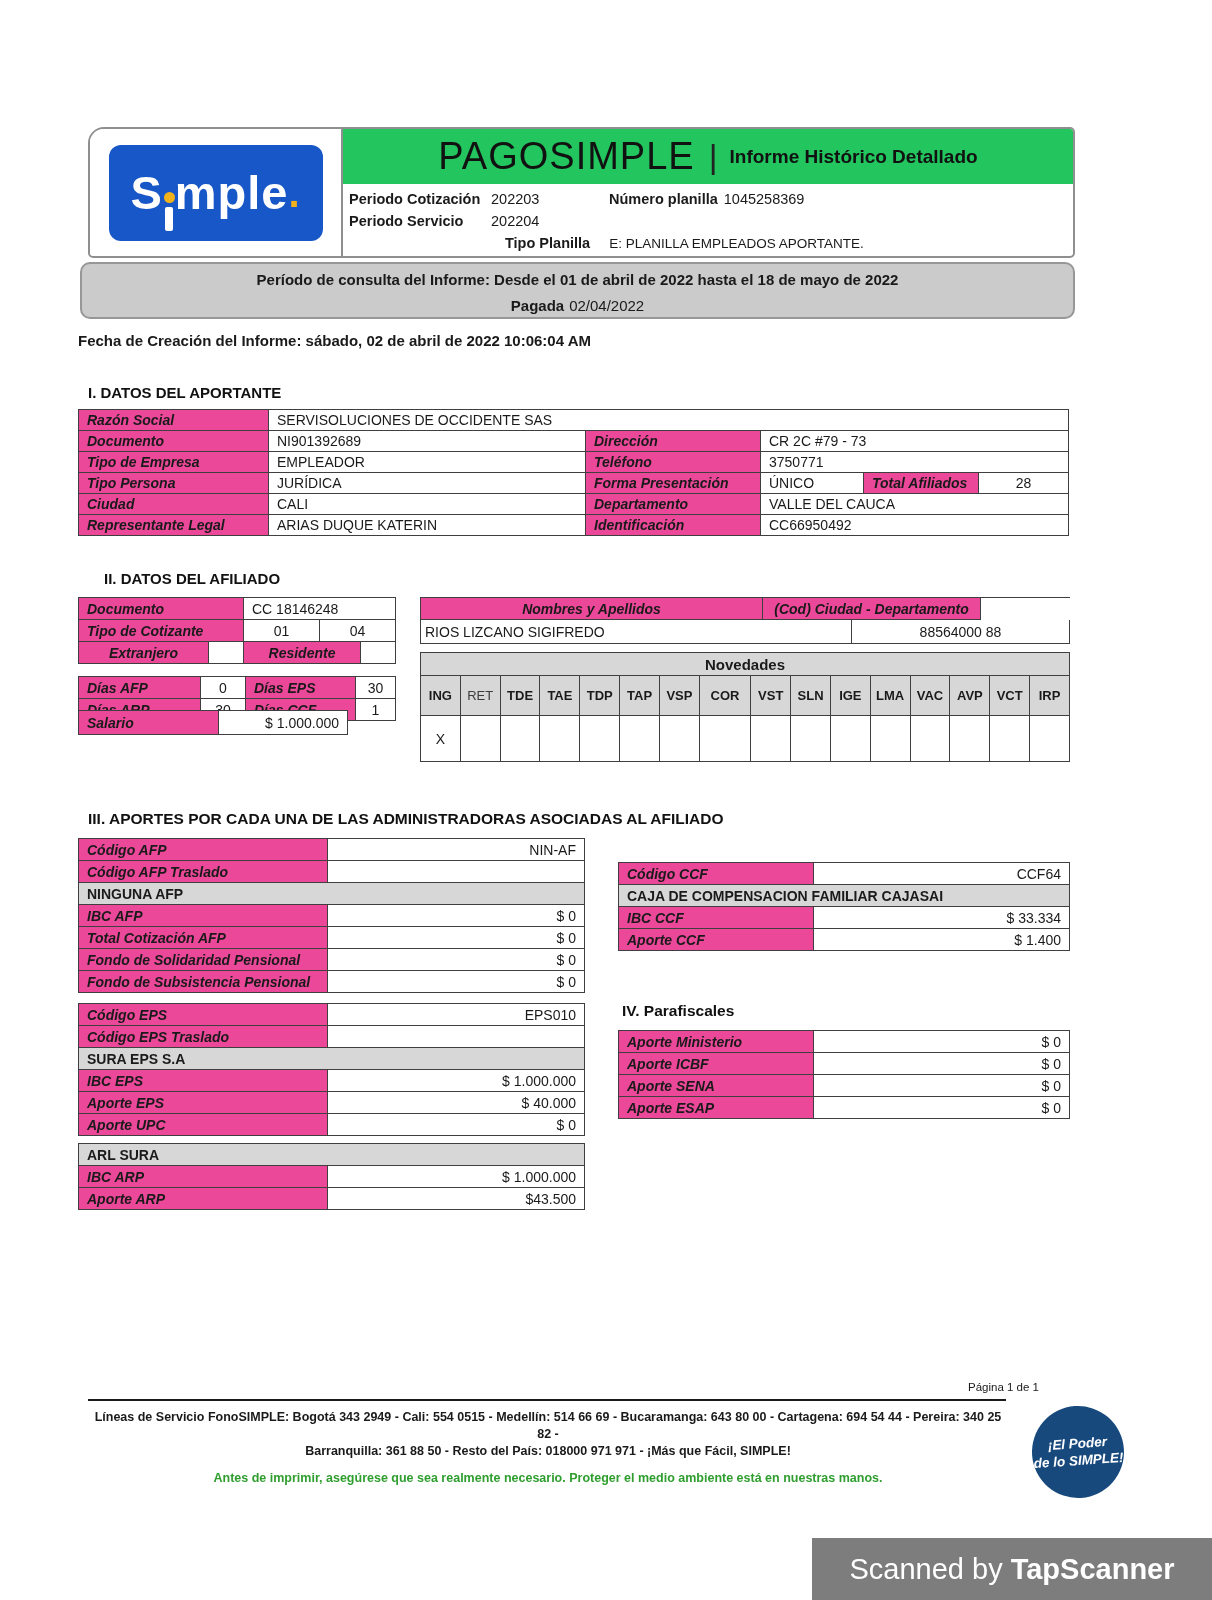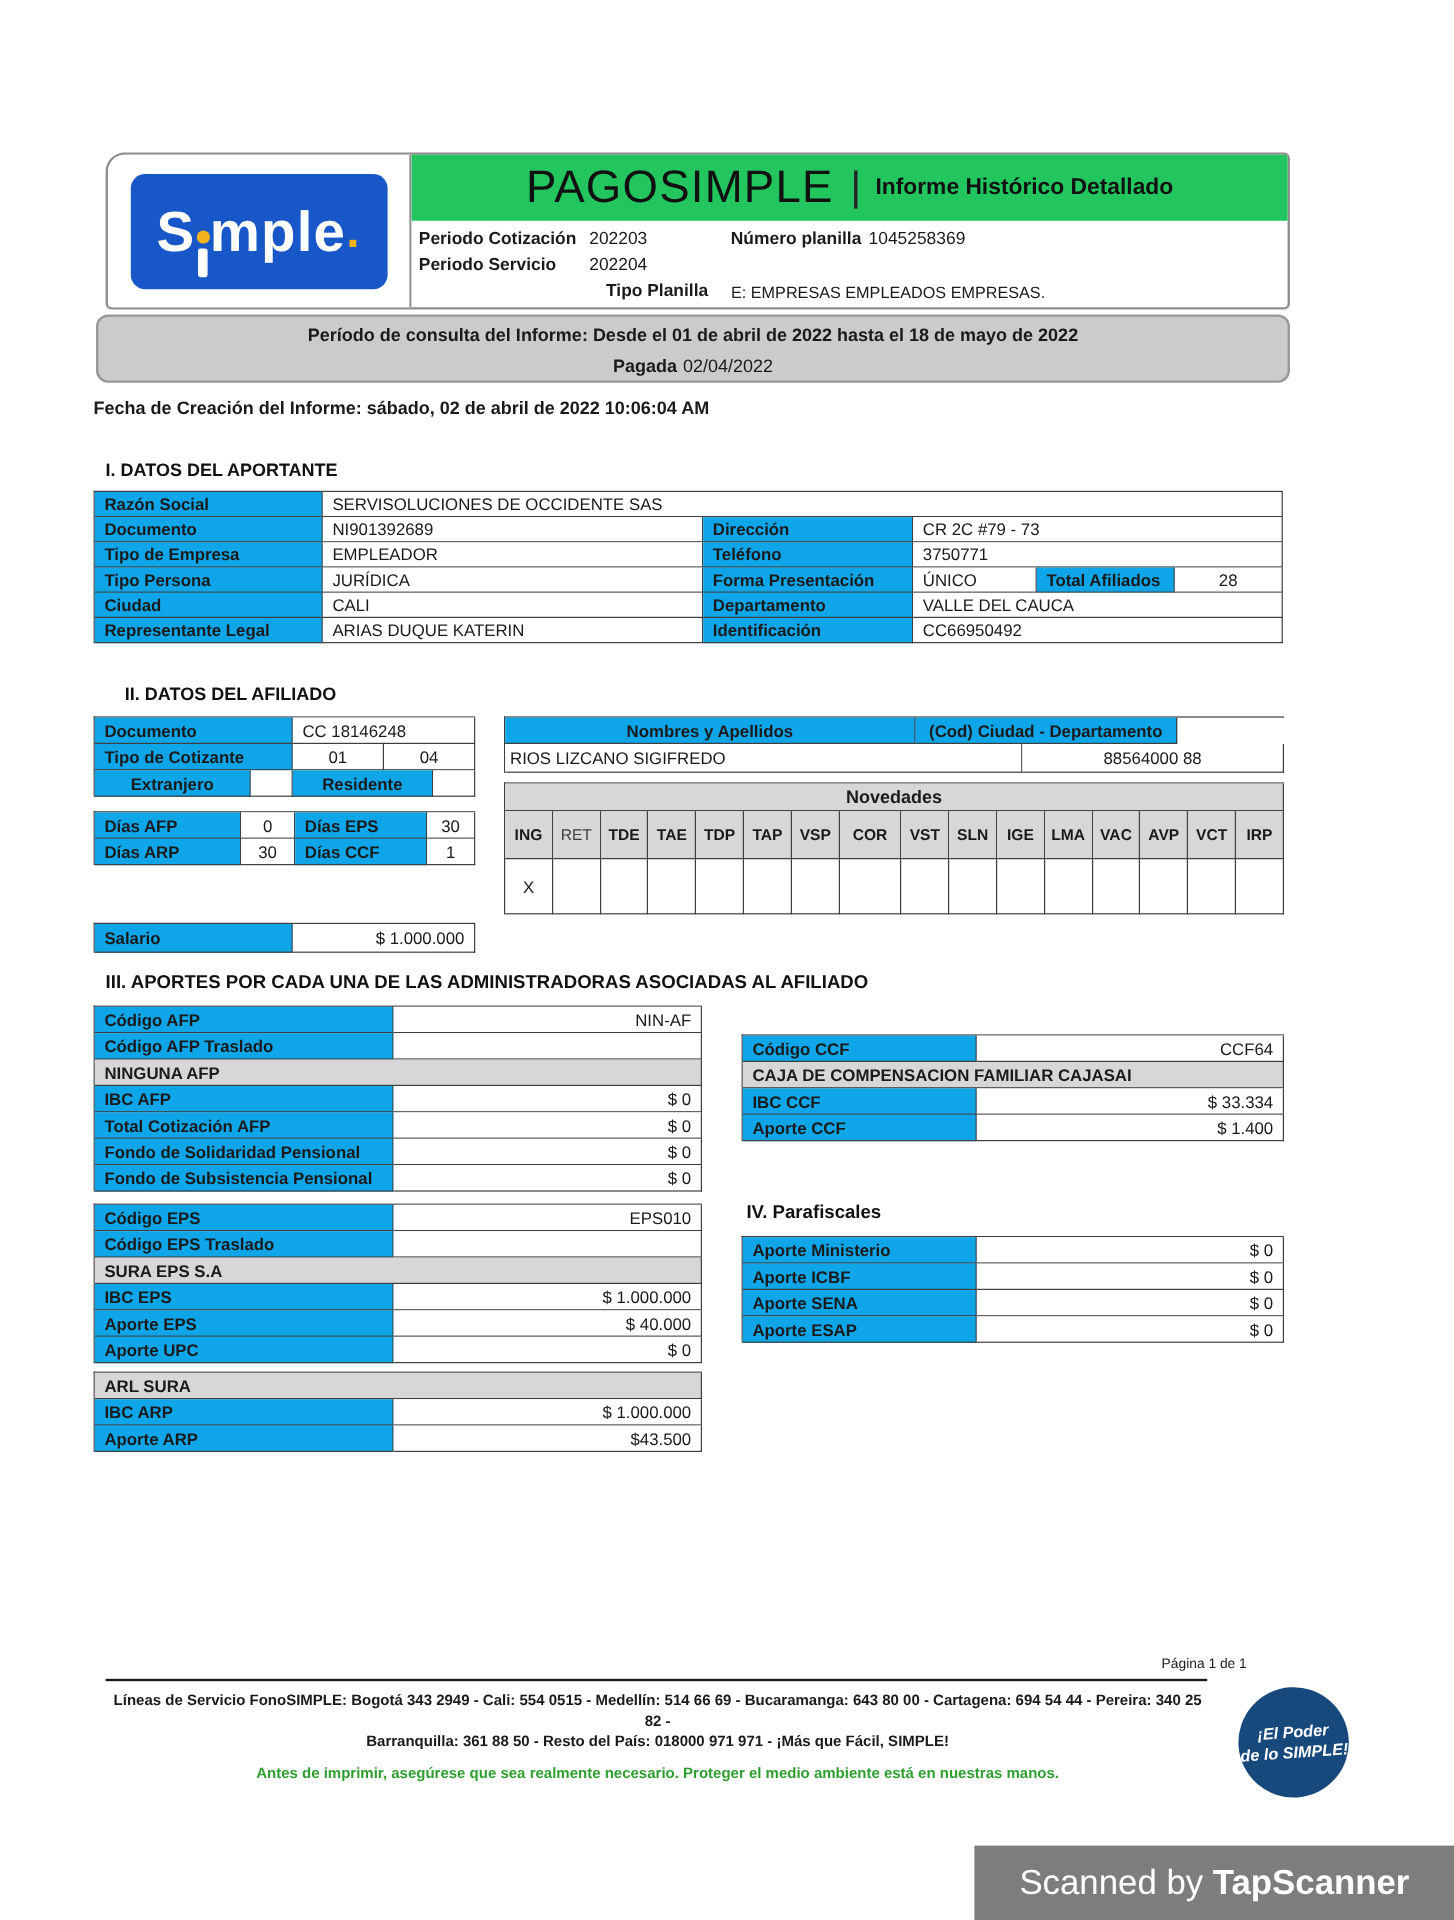--- a/index.html
+++ b/index.html
@@ -60,38 +60,38 @@
 
   .creation { left:78px; top:332px; font-size:15px; font-weight:bold; }
 
   
   .tbl { border-top:1px solid #3f3f3f; border-left:1px solid #3f3f3f; background:#fff; }
   .trow { display:flex; }
   .tc {
     border-right:1px solid #3f3f3f; border-bottom:1px solid #3f3f3f;
     display:flex; align-items:center; font-size:14px; overflow:hidden; white-space:nowrap;
   }
-  .lab { background:#0ea5e9; font-weight:bold; padding-left:8px; }
+  .lab { background:#ec4899; font-weight:bold; padding-left:8px;font-style:italic; }
   .val { background:#ffffff; padding-left:8px; }
   .val.r { justify-content:flex-end; padding-right:8px; padding-left:0; }
   .val.c { justify-content:center; padding-left:0; }
   .lab.c { justify-content:center; padding-left:0; }
   .fullrow { background:#d7d7d7; font-weight:bold; padding-left:8px; }
   .sec-title { font-weight:bold; font-size:15px; color:#111; }
 
   
   .t-aportante { left:78px; top:409px; width:991px; }
   .t-aportante .tc { height:21px; }
 
   
   .t-afil-doc { left:78px; top:597px; width:318px; }
   .t-afil-doc .tc { height:22px; }
   .t-dias { left:78px; top:676px; width:318px; }
   .t-dias .tc { height:22px; }
-  .t-salario { left:78px; top:769px; width:318px; }
+  .t-salario { left:78px; top:710px; width:270px; }
   .t-salario .tc { height:24px; }
   .t-nombres { left:420px; top:597px; width:650px; }
   .t-nombres .tc { height:22px; }
   .t-nov { left:420px; top:652px; width:650px; }
   .t-nov .novhead { height:23px; justify-content:center; padding-left:0; font-size:15px; }
   .t-nov .nh { height:40px; justify-content:center; padding-left:0; background:#d7d7d7; font-weight:bold; font-size:13px; flex:1; }
   .t-nov .nh.light { font-weight:400; color:#3c3c3c; }
   .t-nov .nv { height:46px; justify-content:center; padding-left:0; flex:1; font-size:14px; }
 
   
@@ -154,21 +154,21 @@
           <span class="p-val1">202203</span>
           <span class="p-lab p-lab2">Número planilla</span>
           <span>1045258369</span>
         </div>
         <div class="p-row p-row2">
           <span class="p-lab p-lab1">Periodo Servicio</span>
           <span>202204</span>
         </div>
         <div class="p-row p-row3">
           <span class="p-lab">Tipo Planilla</span>
-          <span class="p-val">E: EMPRESAS EMPLEADOS EMPRESAS.</span>
+          <span class="p-val">E: PLANILLA EMPLEADOS APORTANTE.</span>
         </div>
       </div>
     </div>
   </div>
 
   <div class="abs consulta-band">
     <div class="l1">Período de consulta del Informe: Desde el 01 de abril de 2022 hasta el 18 de mayo de 2022</div>
     <div class="l2"><b>Pagada</b><span>02/04/2022</span></div>
   </div>
 

